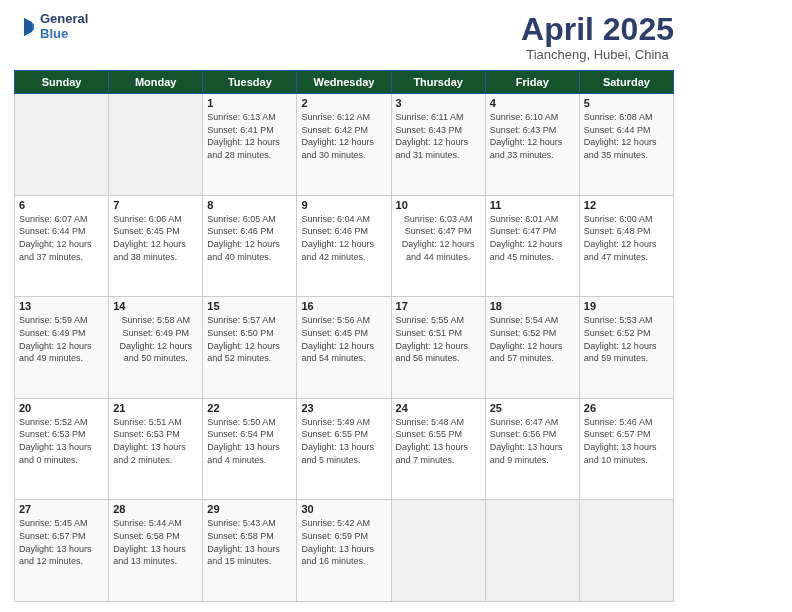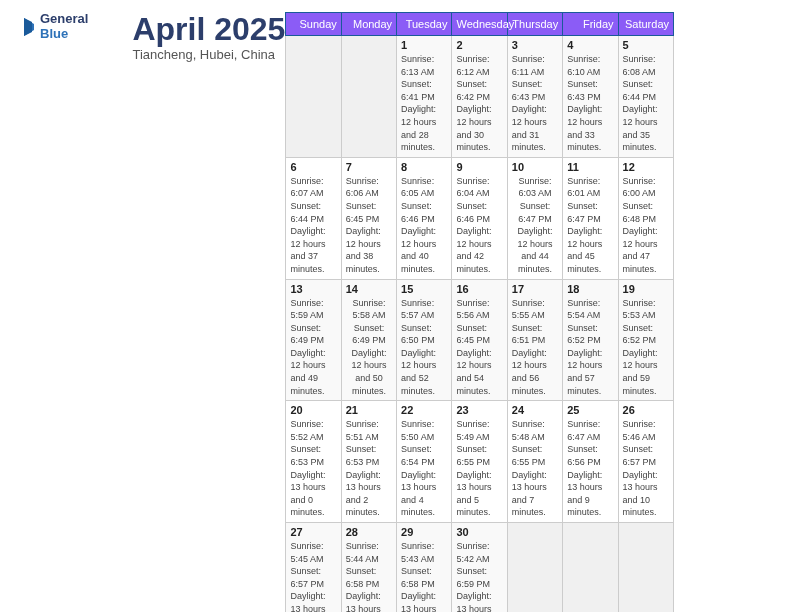--- a/index.html
+++ b/index.html
@@ -8,61 +8,61 @@
       background: #fff;
       width: 792px;
       height: 612px;
       overflow: hidden;
     }
     .page {
       width: 688px;
       height: 612px;
       padding: 12px 14px 10px 14px;
       display: flex;
-      flex-direction: row;
+      flex-direction: column;
     }
     .header {
       display: flex;
       justify-content: space-between;
       align-items: flex-start;
       margin-bottom: 8px;
     }
     .logo {
       display: flex;
       align-items: center;
       gap: 0;
     }
     .title-block {
-      text-align: left;
+      text-align: center;
       margin-left: 44px;
     }
     .month-title {
       font-size: 32px;
       font-weight: bold;
       color: #2c3e6b;
       line-height: 1.1;
     }
     .location {
       font-size: 13px;
       color: #555;
     }
     .calendar {
       flex: 1;
       border: 1px solid #ccc;
       border-collapse: collapse;
       width: 100%;
       table-layout: fixed;
     }
     .calendar thead tr th {
-      background: #8b5cf6;
+      background: #14532d;
       color: #fff;
       font-size: 11px;
-      font-weight: normal;
+      font-weight: bold;
       padding: 5px 4px;
-      text-align: right;
+      text-align: center;
       border: 1px solid #1a5a9a;
     }
     .calendar tbody tr td {
       border: 1px solid #ccc;
       vertical-align: top;
       padding: 3px 4px;
       font-size: 9.2px;
       color: #333;
       height: 88px;
     }

